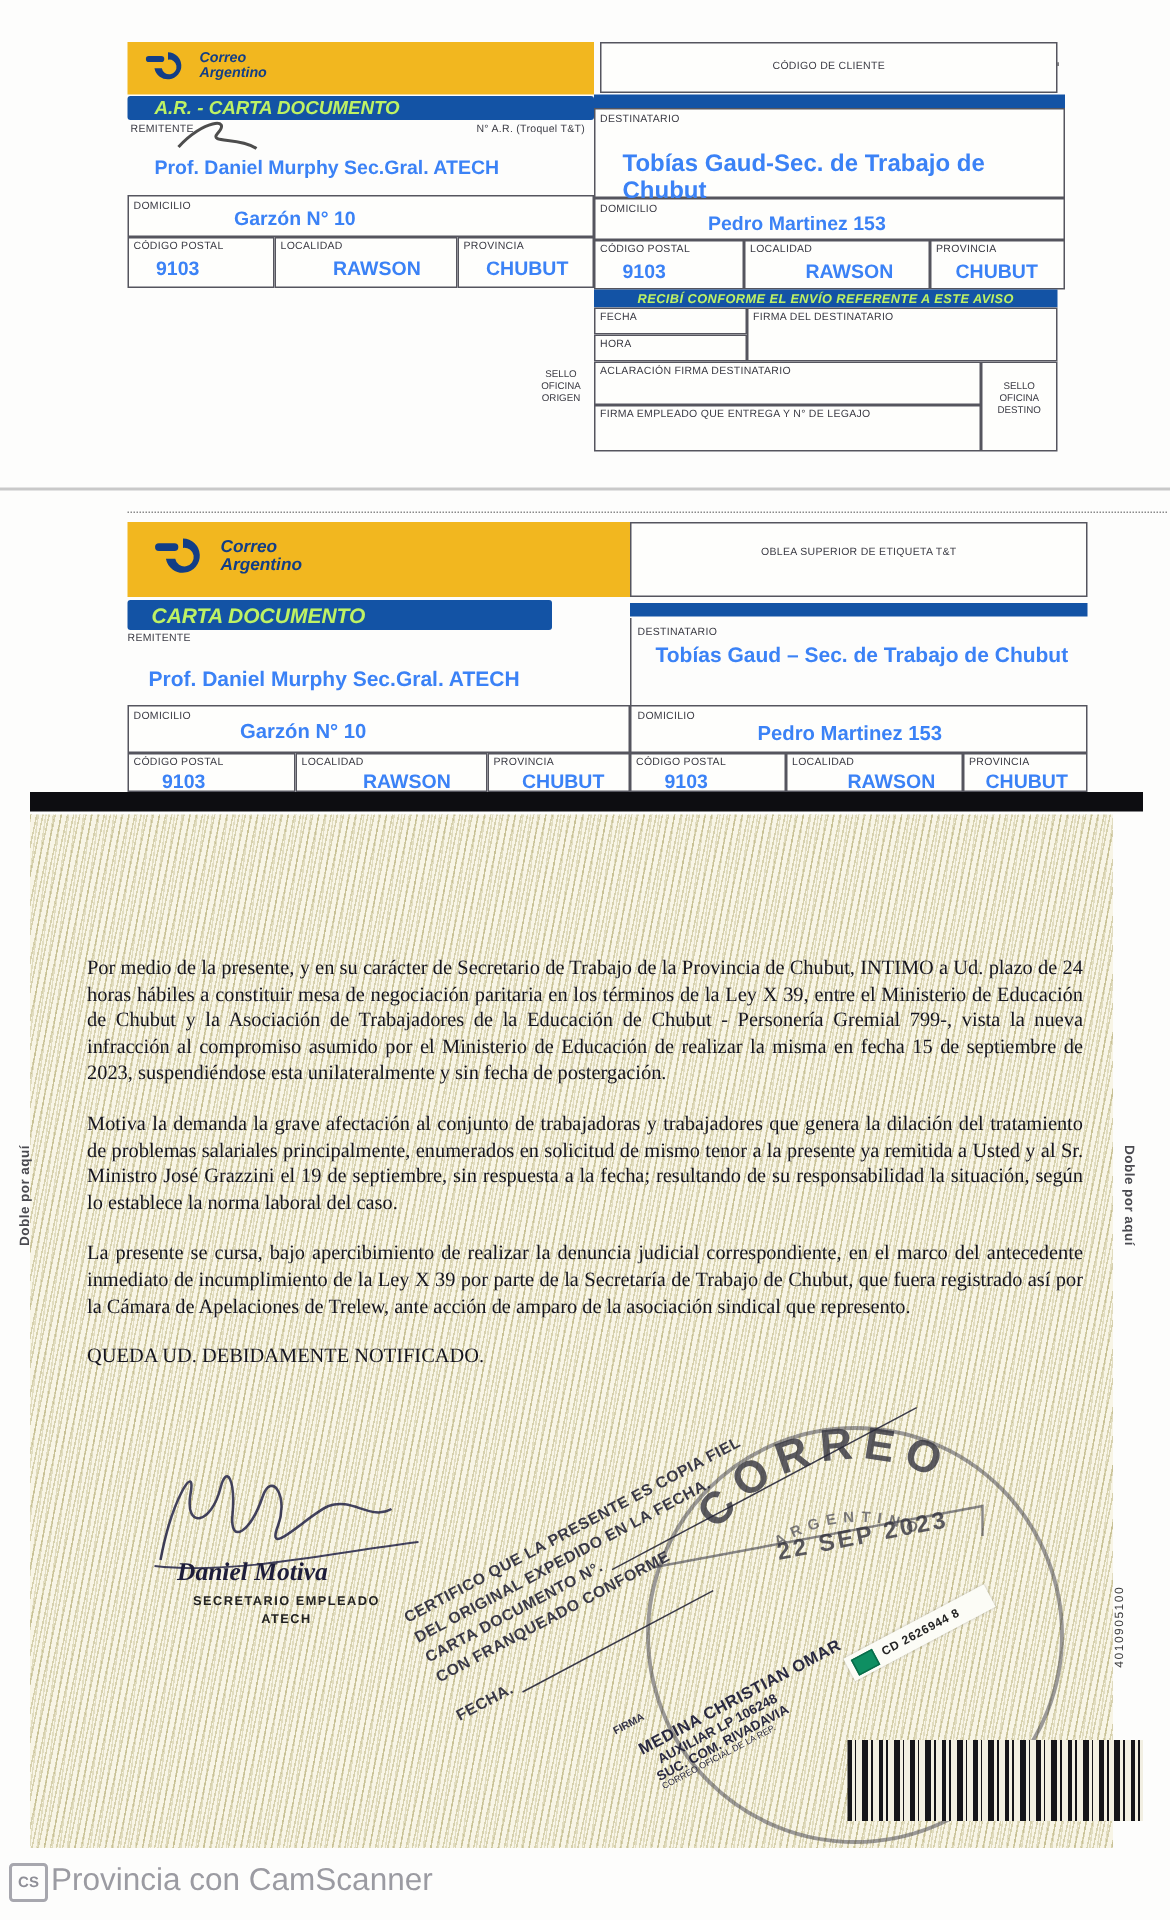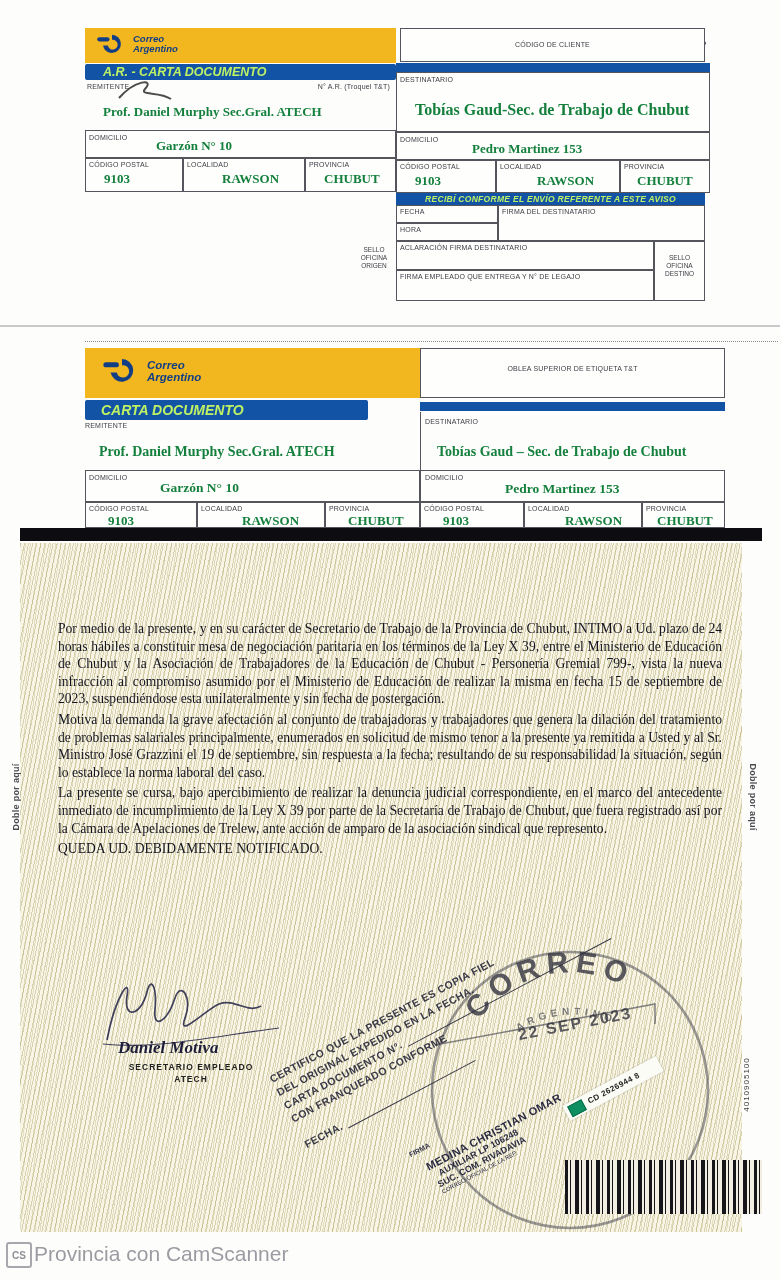--- a/index.html
+++ b/index.html
@@ -1,31 +1,31 @@
 <!DOCTYPE html>
 <html><head>
 <meta charset="utf-8">
 <style>
   html,body{margin:0;padding:0;}
   body{width:780px;height:1280px;background:#ffffff;font-family:"Liberation Sans",sans-serif;position:relative;overflow:hidden;}
   #page{position:absolute;inset:0;background:#fdfdfc;}
   .abs{position:absolute;}
   .lbl{font:7px/1.15 "Liberation Sans",sans-serif;color:#3b3b44;letter-spacing:.2px;}
   .lbl-xs{font:6.5px/1.2 "Liberation Sans",sans-serif;color:#3b3b44;}
-  .serif-val{font-family:Liberation Serif, serif;font-weight:bold;color:#15803d;}
+  .serif-val{font-family:Liberation Sans, sans-serif;font-weight:bold;color:#3b82f6;}
   .cell{position:absolute;border:1px solid #55555e;background:#fefefc;box-sizing:border-box;}
   .cell-open{position:absolute;box-sizing:border-box;}
   .bluebar{background:#1353a5;color:#bef264;font-style:italic;font-weight:bold;font-family:"Liberation Sans",sans-serif;}
   .yellow{background:#f2b71f;}
   .hatch{background-color:#f8f5e6;
     background-image:
       repeating-linear-gradient(102deg, rgba(160,150,82,.38) 0 1px, transparent 1px 4px),
       repeating-linear-gradient(98deg, rgba(160,150,82,.26) 0 1px, transparent 1px 5px);}
   .body-text{font-family:"Liberation Serif",serif;font-size:13.6px;line-height:17.6px;color:#14141f;text-align:justify;}
-  .body-text p{margin:0 0 3px 0;}
+  .body-text p{margin:16px 0 3px 0;}
   .stamp-ink{color:#2b2b3c;}
   .fill-line{flex:1;border-bottom:1.3px solid #2b2b3c;margin:0 0 2px 5px;}
   .fold{font:bold 9px "Liberation Sans",sans-serif;color:#4a4a50;letter-spacing:.3px;text-align:center;}
   .logo-text{font-style:italic;font-weight:bold;color:#123e86;line-height:1.02;font-family:"Liberation Sans",sans-serif;}
 </style>
 </head>
 <body>
 
 <div id="page">
 
@@ -148,21 +148,21 @@
     </div>
     <div class="abs bluebar" style="left:85px;top:400px;width:283px;height:20px;font-size:14px;padding-left:16px;box-sizing:border-box;line-height:20px;border-radius:2px;">CARTA DOCUMENTO</div>
     <div class="abs" style="left:420px;top:402px;width:305px;height:9px;background:#1353a5;"></div>
 
     <div class="cell-open" style="left:85px;top:420px;width:335px;height:50px;">
       <div class="lbl" style="position:absolute;left:0px;top:2px;">REMITENTE</div>
       <div class="serif-val" style="position:absolute;left:14px;top:24px;font-size:14px;">Prof. Daniel Murphy Sec.Gral. ATECH</div>
     </div>
     <div class="cell-open" style="left:420px;top:412px;width:305px;height:58px;border-left:1px solid #55555e;">
       <div class="lbl" style="position:absolute;left:4px;top:6px;">DESTINATARIO</div>
-      <div class="serif-val" style="position:absolute;left:16px;top:32px;font-size:14px;">Tobías Gaud – Sec. de Trabajo de Chubut</div>
+      <div class="serif-val" style="position:absolute;left:16px;top:16px;font-size:14px;">Tobías Gaud – Sec. de Trabajo de Chubut</div>
     </div>
 
     <div class="cell" style="left:85px;top:470px;width:335px;height:32px;">
       <div class="lbl" style="position:absolute;left:3px;top:3px;">DOMICILIO</div>
       <div class="serif-val" style="position:absolute;left:74px;top:9px;font-size:13.5px;">Garzón N° 10</div>
     </div>
     <div class="cell" style="left:420px;top:470px;width:305px;height:32px;">
       <div class="lbl" style="position:absolute;left:4px;top:3px;">DOMICILIO</div>
       <div class="serif-val" style="position:absolute;left:84px;top:10px;font-size:13.5px;">Pedro Martinez 153</div>
     </div>

